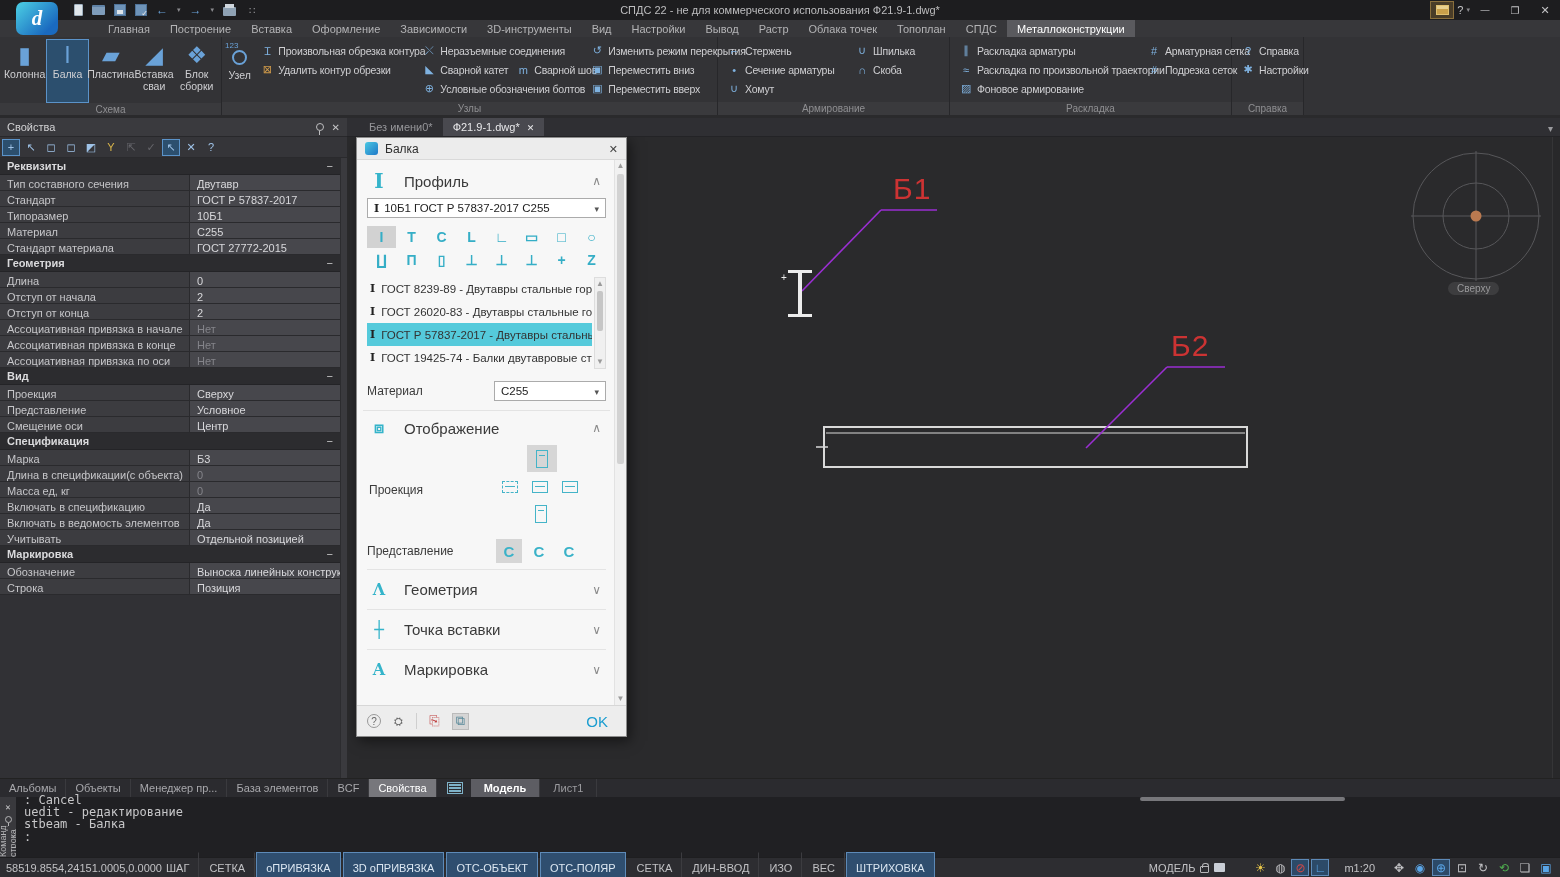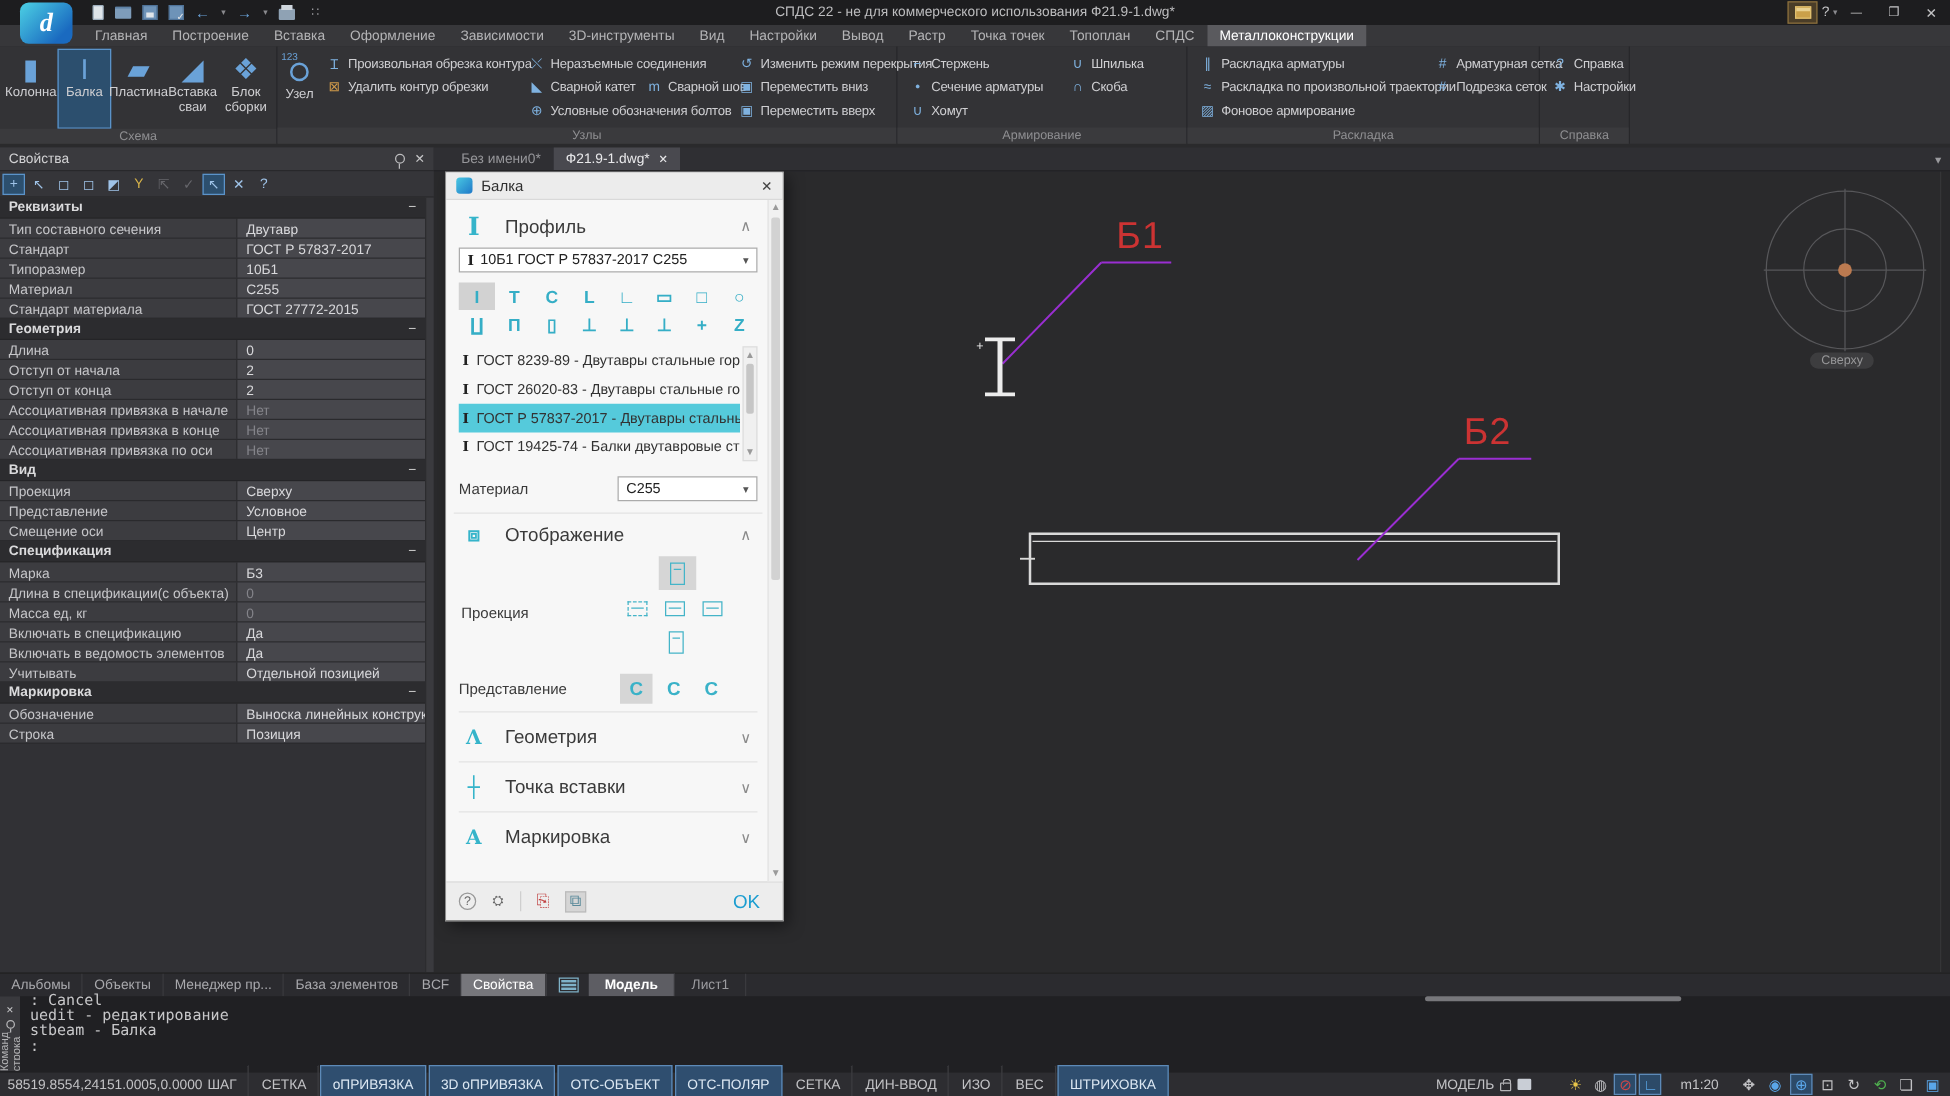--- a/index.html
+++ b/index.html
@@ -28,21 +28,21 @@
 .tbox{width:24px;height:18px;display:flex;align-items:center;justify-content:center}
 .tbox.hl{background:#4a3d28;border:1px solid #8a6f3c}
 .mi-table{width:13px;height:10px;background:#caa04a;border:1px solid #e0c070;box-shadow:inset 0 3px 0 #e8d090}
 .thelp{color:#c5c5c7;font-size:11px;padding:0 3px}
 .winbtn{width:30px;height:20px;display:flex;align-items:center;justify-content:center;color:#c2c2c4;font-size:11px}
 .winbtn.min::before{content:"—";font-size:9px}
 .winbtn.max::before{content:"❐";font-size:10px}
 .winbtn.cls::before{content:"✕"}
 
 
-.tabbar{position:absolute;top:20px;left:0;right:0;height:17px;background:#37373a;display:flex;padding-left:66px;font-size:11px;z-index:20}
+.tabbar{position:absolute;top:20px;left:0;right:0;height:17px;background:#37373a;display:flex;padding-left:98px;font-size:11px;z-index:20}
 .rtab{padding:0 10px;display:flex;align-items:center;color:#b4b4b6;white-space:nowrap}
 .rtab.active{background:#5a5a5e;color:#fff}
 
 
 .ribbon{position:absolute;top:37px;left:0;right:0;height:78px;background:#333336;display:flex;z-index:10}
 .rgroup{display:flex;flex-direction:column;border-right:1px solid #27272a}
 .rg-content{flex:1;display:flex;align-items:flex-start;padding:2px 3px 0 3px}
 .rg-label{height:13px;background:#3a3a3d;color:#8f8f92;font-size:10px;display:flex;align-items:center;justify-content:center}
 .bigbtn{width:44px;display:flex;flex-direction:column;align-items:center;font-size:10.5px;color:#cfcfd2;text-align:center;padding:2px 0;line-height:1.12;border:1px solid transparent;height:64px}
 .bigbtn .bicon{font-size:23px;line-height:27px;color:#6aa2d8}
@@ -236,21 +236,21 @@
     <div class="rtab">3D-инструменты</div>
 
     <div class="rtab">Вид</div>
 
     <div class="rtab">Настройки</div>
 
     <div class="rtab">Вывод</div>
 
     <div class="rtab">Растр</div>
 
-    <div class="rtab">Точка точек</div>
+    <div class="rtab">Облака точек</div>
 
     <div class="rtab">Топоплан</div>
 
     <div class="rtab">СПДС</div>
 
     <div class="rtab active">Металлоконструкции</div>
   </div>
 
 <div class="ribbon">
 

